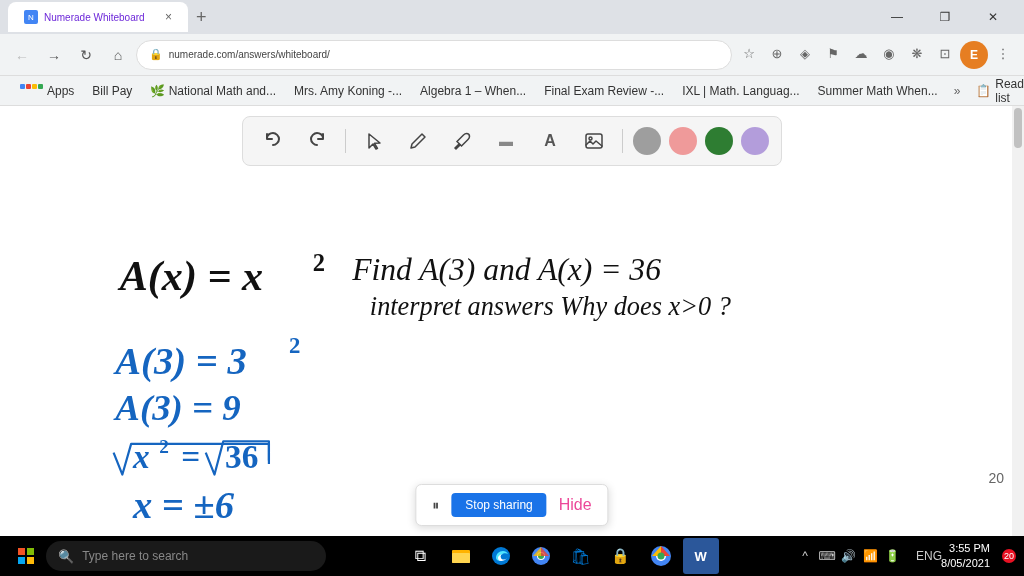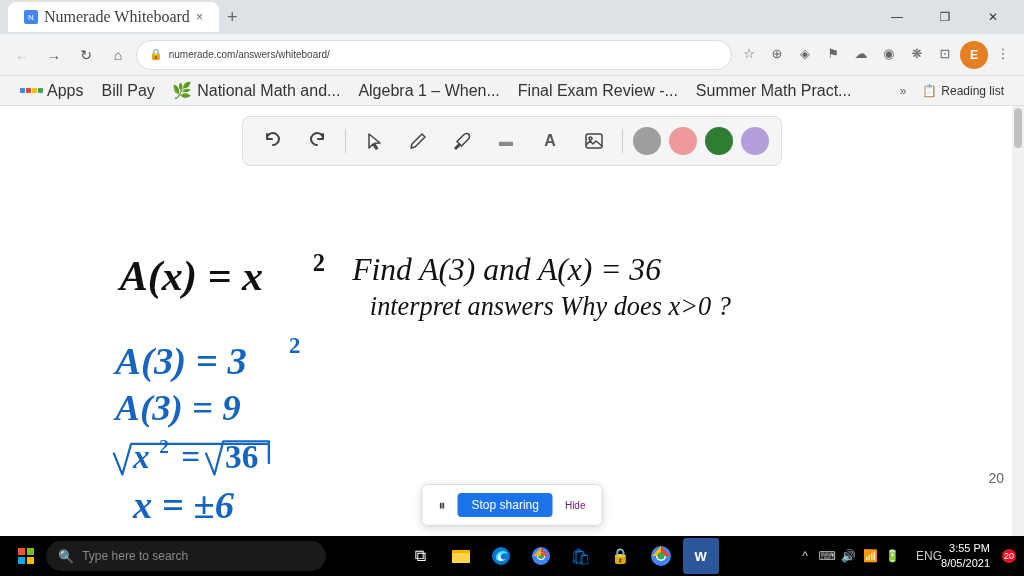--- a/index.html
+++ b/index.html
@@ -6,60 +6,60 @@
     body { width: 1024px; height: 576px; overflow: hidden; font-family: 'Segoe UI', Arial, sans-serif; background: #fff; }
 
     
     .browser-frame { width: 100%; height: 100%; display: flex; flex-direction: column; background: #f1f3f4; }
 
     
     .title-bar { height: 34px; background: #dee1e6; display: flex; align-items: center; padding: 0 8px; gap: 8px; }
     .tab-area { display: flex; align-items: center; flex: 1; }
     .tab { background: #fff; border-radius: 8px 8px 0 0; padding: 6px 16px; font-size: 12px; color: #333; display: flex; align-items: center; gap: 6px; min-width: 180px; height: 30px; }
     .tab-favicon { width: 14px; height: 14px; background: #4285f4; border-radius: 2px; font-size: 8px; display:flex; align-items:center; justify-content:center; color:#fff; }
-    .tab-title { font-size: 16px; color: #404040; flex: 1; font-family: Liberation Serif, serif; }
+    .tab-title { font-size: 10px; color: #6d28d9; flex: 1; }
     .tab-close { font-size: 12px; color: #666; cursor: pointer; }
     .new-tab { background: none; border: none; font-size: 18px; color: #666; cursor: pointer; padding: 0 8px; }
     .window-controls { display: flex; gap: 2px; margin-left: auto; }
     .win-btn { width: 46px; height: 34px; border: none; background: none; font-size: 12px; cursor: pointer; display: flex; align-items: center; justify-content: center; color: #333; }
 
     
     .address-bar { height: 42px; background: #f1f3f4; display: flex; align-items: center; padding: 4px 8px; gap: 4px; border-bottom: 1px solid #ddd; }
     .nav-btn { width: 28px; height: 28px; border: none; background: none; cursor: pointer; display: flex; align-items: center; justify-content: center; color: #555; font-size: 14px; border-radius: 50%; }
     .nav-btn.disabled { color: #bbb; cursor: default; }
     .url-bar { flex: 1; height: 30px; border: none; border-radius: 15px; background: #fff; padding: 0 12px; font-size: 13px; color: #1a73e8; display: flex; align-items: center; gap: 6px; border: 1px solid #ddd; }
     .url-lock { font-size: 11px; color: #1a73e8; }
     .url-text { font-size: 10px; color: #444; flex: 1; }
     .address-icons { display: flex; gap: 2px; }
     .addr-icon { width: 26px; height: 26px; border: none; background: none; cursor: pointer; display: flex; align-items: center; justify-content: center; color: #666; font-size: 13px; border-radius: 50%; }
     .profile-btn { width: 28px; height: 28px; border-radius: 50%; background: #e67e22; display: flex; align-items: center; justify-content: center; color: #fff; font-size: 12px; font-weight: bold; cursor: pointer; }
 
     
     .bookmarks-bar { height: 30px; background: #f1f3f4; display: flex; align-items: center; padding: 0 12px; gap: 2px; border-bottom: 1px solid #ddd; font-size: 12px; overflow: hidden; }
-    .bookmark-item { padding: 3px 8px; border-radius: 4px; cursor: pointer; color: #333; white-space: nowrap; display: flex; align-items: center; gap: 4px; font-size: 16px; }
+    .bookmark-item { padding: 3px 8px; border-radius: 4px; cursor: pointer; color: #333; white-space: nowrap; display: flex; align-items: flex-start; gap: 4px; font-size: 12px; }
     .bm-more { margin-left: auto; padding: 3px 6px; cursor: pointer; font-size: 12px; color: #666; }
     .reading-list { display: flex; align-items: center; gap: 4px; cursor: pointer; color: #333; font-size: 12px; padding: 3px 8px; border-radius: 4px; }
 
     
     .content-area { flex: 1; position: relative; background: #fff; overflow: hidden; }
 
     
     .toolbar { position: absolute; top: 10px; left: 50%; transform: translateX(-50%); background: #f5f5f5; border: 1px solid #ddd; border-radius: 8px; padding: 6px 12px; display: flex; align-items: center; gap: 8px; z-index: 10; }
     .tool-btn { width: 36px; height: 36px; border: none; background: none; cursor: pointer; display: flex; align-items: center; justify-content: center; border-radius: 6px; font-size: 18px; color: #444; }
     .tool-separator { width: 1px; height: 24px; background: #ccc; margin: 0 2px; }
     .color-circle { width: 28px; height: 28px; border-radius: 50%; cursor: pointer; border: 2px solid transparent; }
 
     
     .whiteboard-svg { position: absolute; top: 0; left: 0; width: 100%; height: 100%; }
 
     
     .screen-share-bar { position: absolute; bottom: 10px; left: 50%; transform: translateX(-50%); background: #fff; border: 1px solid #ddd; border-radius: 6px; padding: 8px 16px; display: flex; align-items: center; gap: 12px; font-size: 13px; color: #444; box-shadow: 0 2px 8px rgba(0,0,0,0.15); z-index: 10; }
     .share-icon { color: #444; font-size: 14px; }
     .stop-btn { background: #1a73e8; color: #fff; border: none; border-radius: 4px; padding: 5px 14px; font-size: 12px; cursor: pointer; }
-    .hide-btn { background: none; border: none; color: #701a75; font-size: 10px; cursor: pointer; text-align: right; }
+    .hide-btn { background: none; border: none; color: #ec4899; font-size: 16px; cursor: pointer; text-align: right; }
 
     
     .scrollbar { position: absolute; right: 0; top: 0; width: 12px; height: 100%; background: #f1f1f1; }
     .scrollbar-thumb { position: absolute; top: 2px; width: 8px; left: 2px; height: 40px; background: #c1c1c1; border-radius: 4px; }
 
     
     .page-num { position: absolute; bottom: 50px; right: 20px; font-size: 14px; color: #666; }
 
     
     .taskbar { height: 40px; background: #000; display: flex; align-items: center; padding: 0 8px; gap: 2px; }
@@ -131,27 +131,33 @@
       </span>
       <span>Apps</span>
     </div>
     <div class="bookmark-item">
       <span>Bill Pay</span>
     </div>
     <div class="bookmark-item">
       <span>🌿 National Math and...</span>
     </div>
     <div class="bookmark-item">
+      <span>Mrs. Amy Koning -...</span>
+    </div>
+    <div class="bookmark-item">
       <span>Algebra 1 – When...</span>
     </div>
     <div class="bookmark-item">
       <span>Final Exam Review -...</span>
     </div>
     <div class="bookmark-item">
-      <span>Summer Math Pract...</span>
+      <span>IXL | Math. Languag...</span>
+    </div>
+    <div class="bookmark-item">
+      <span>Summer Math When...</span>
     </div>
     <span class="bm-more">»</span>
     <div class="reading-list">
       <span>📋</span>
       <span>Reading list</span>
     </div>
   </div>
 
   <div class="content-area">
 

